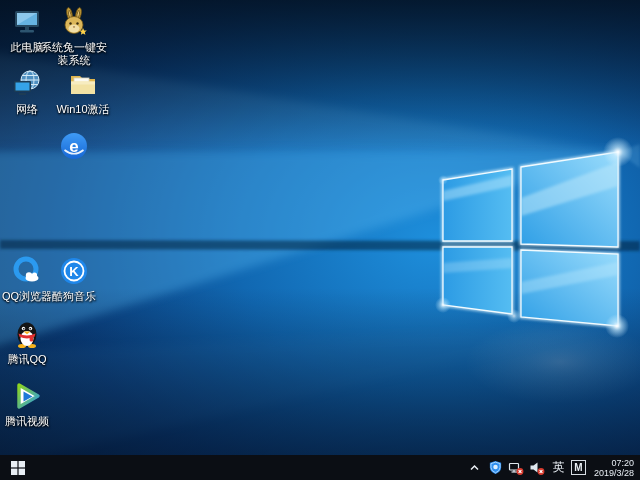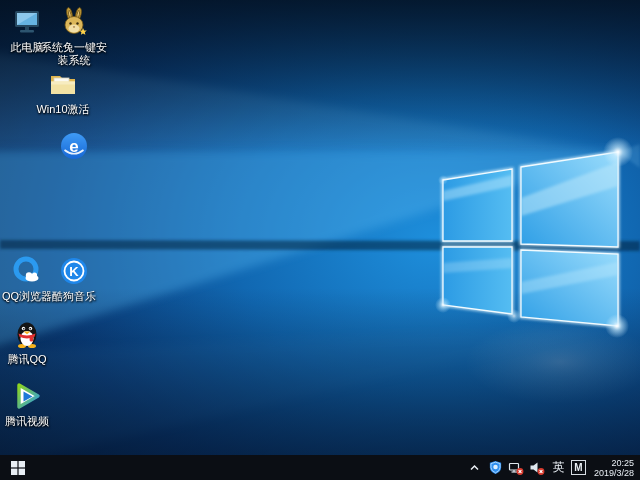--- a/index.html
+++ b/index.html
@@ -111,20 +111,38 @@
           <rect x="4" y="5" width="24" height="16" rx="1.5" fill="#25475f"></rect>
       <rect x="6" y="7" width="20" height="12" fill="#8cc8ec"></rect>
           <polygon points="6,19 26,7 26,19" fill="#5daede" opacity="0.8"></polygon>
       <rect x="14" y="21" width="4" height="3" fill="#25475f"></rect>
           <rect x="9" y="24" width="14" height="2.5" rx="1" fill="#2d5570"></rect>
         </svg>
     </span>
     <span class="lbl">此电脑</span>
   </div>
 
+  <div class="dicon" style="left:0;top:68px;width:54px">
+    <span class="ic">
+      <svg viewBox="0 0 32 32">
+          <circle cx="19" cy="12" r="9" fill="#4e8fc0"></circle>
+      <g fill="none" stroke="#d4ebf8" stroke-width="1">
+            <ellipse cx="19" cy="12" rx="4" ry="9"></ellipse>
+            <ellipse cx="19" cy="12" rx="9" ry="9"></ellipse>
+            <line x1="10" y1="12" x2="28" y2="12"></line>
+            <line x1="11.2" y1="7.5" x2="26.8" y2="7.5"></line>
+            <line x1="11.2" y1="16.5" x2="26.8" y2="16.5"></line>
+          </g>
+      <rect x="3" y="13" width="17" height="11" rx="1" fill="#1d3c55"></rect>
+          <rect x="4.5" y="14.5" width="14" height="8" fill="#35a3e8"></rect>
+      <rect x="8" y="25" width="7" height="2" fill="#1d3c55"></rect>
+        </svg>
+    </span>
+    <span class="lbl">网络</span>
+  </div>
 
 
 
   <div class="dicon" style="left:0;top:318px;width:54px">
     <span class="ic">
       <svg viewBox="0 0 32 32">
           <ellipse cx="16" cy="16.5" rx="9.5" ry="12" fill="#141414"></ellipse>
       <ellipse cx="11" cy="28" rx="4" ry="2" fill="#f6b21d"></ellipse>
           <ellipse cx="21" cy="28" rx="4" ry="2" fill="#f6b21d"></ellipse>
       <ellipse cx="16" cy="20.5" rx="6.5" ry="7.5" fill="#fff"></ellipse>
@@ -181,21 +199,21 @@
               <stop offset="1" stop-color="#2b9ae8"></stop>
             </linearGradient>
           </defs>
       <polygon points="8,5 27,16 8,27" fill="#fff" stroke="url(#gtv)" stroke-width="3.4" stroke-linejoin="round"></polygon>
       <polygon points="12.5,11.5 21.5,16.5 12.5,21.5" fill="#1e78d8"></polygon>
         </svg>
     </span>
     <span class="lbl">腾讯视频</span>
   </div>
 
-  <div class="dicon" style="left:30px;top:68px;width:66px">
+  <div class="dicon" style="left:50px;top:68px;width:66px">
     <span class="ic">
       <svg viewBox="0 0 32 32">
           <path d="M4,8 h9 l3,3 h12 v15 H4 Z" fill="#dfb54e"></path>
       <rect x="7" y="10" width="15" height="13" fill="#fbfaf2" stroke="#d9d2ba" stroke-width="0.8"></rect>
       <path d="M4,13.5 h24 v12.5 H4 Z" fill="#f2e2a4"></path>
       <path d="M4,13.5 h24 v3 H4 Z" fill="#f7ecc0"></path>
         </svg>
     </span>
     <span class="lbl">Win10激活</span>
   </div>
@@ -263,19 +281,19 @@
       <span class="trayico">
         <svg width="16" height="16" viewBox="0 0 16 16">
             <polygon points="1.5,5.5 4.5,5.5 8.5,2.5 8.5,12.5 4.5,9.5 1.5,9.5" fill="#dfe7ee"></polygon>
         <circle cx="12" cy="11.5" r="3.4" fill="#d83b2e"></circle>
         <path d="M10.6,10.1 L13.4,12.9 M13.4,10.1 L10.6,12.9" stroke="#fff" stroke-width="1.1"></path>
           </svg>
       </span>
       <span class="lang">英</span>
       <span class="ime">M</span>
       <div class="clock">
-        <div>20:25</div>
+        <div>07:20</div>
         <div>2019/3/28</div>
       </div>
     </div>
   </div>
 
 </div>
 
 </body></html>

